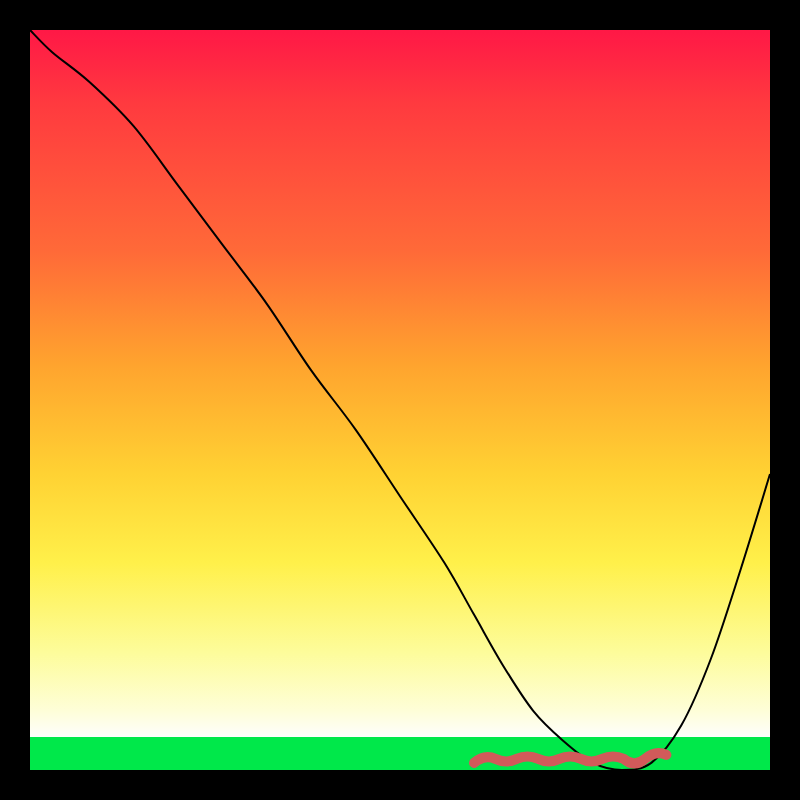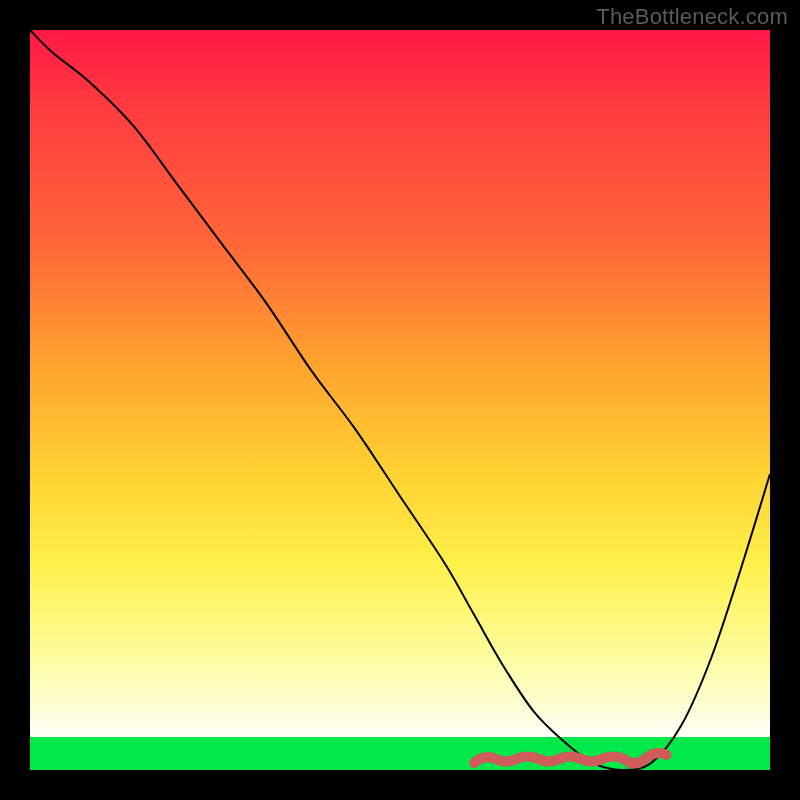--- a/index.html
+++ b/index.html
@@ -72,21 +72,20 @@
     stroke: #d15a5a;
     stroke-width: 10;
     stroke-linecap: round;
     stroke-linejoin: round;
   }
 </style>
 </head>
 <body>
 
 <div class="frame">
-  <div class="watermark">TheBottleneck.com</div>
 
   <div class="plot">
     <div class="gradient"></div>
     <svg class="curve" viewBox="0 0 740 740">
       <path id="mainCurve" class="curve-path" d="M 0,0 C 3.6999999999999997,3.7000000000000077 12.333333333333332,13.56666666666672 22.2,22.200000000000045 C 32.06666666666666,30.83333333333337 45.63333333333333,39.46666666666662 59.2,51.799999999999955 C 72.76666666666667,64.13333333333328 88.80000000000001,78.93333333333338 103.60000000000001,96.20000000000005 C 118.4,113.46666666666671 133.2,135.66666666666666 148,155.39999999999998 C 162.8,175.1333333333333 177.6,194.86666666666667 192.4,214.60000000000002 C 207.20000000000002,234.33333333333337 222,252.83333333333334 236.8,273.8 C 251.60000000000002,294.76666666666665 266.4,319.43333333333334 281.2,340.4 C 296,361.3666666666666 310.8,378.6333333333333 325.6,399.59999999999997 C 340.40000000000003,420.5666666666666 355.2,444 370,466.2 C 384.8,488.4 402.0666666666667,513.0666666666666 414.40000000000003,532.8 C 426.73333333333335,552.5333333333333 434.1333333333333,567.3333333333334 444,584.6 C 453.8666666666667,601.8666666666667 463.73333333333335,620.3666666666667 473.6,636.4 C 483.4666666666667,652.4333333333333 493.33333333333337,668.4666666666666 503.20000000000005,680.8 C 513.0666666666667,693.1333333333333 522.9333333333333,701.7666666666667 532.8,710.4 C 542.6666666666666,719.0333333333333 552.5333333333333,727.6666666666667 562.4,732.6 C 572.2666666666667,737.5333333333333 582.1333333333333,740 592,740 C 601.8666666666667,740 611.7333333333333,740 621.6,732.6 C 631.4666666666667,725.2 641.3333333333334,712.8666666666667 651.2,695.6 C 661.0666666666667,678.3333333333334 670.9333333333334,654.9 680.8000000000001,629 C 690.6666666666667,603.1 700.5333333333333,571.0333333333334 710.4,540.2 C 720.2666666666667,509.36666666666673 735.0666666666666,460.03333333333336 740,444"></path>
       <path id="squiggle" class="squiggle" d="M 444,732.9 Q 454.6888888888889,723.9 465.3777777777778,728.9 Q 476.06666666666666,733.9 486.75555555555553,728.9 Q 497.44444444444446,723.9 508.1333333333333,728.9 Q 518.8222222222222,733.9 529.5111111111111,728.9 Q 540.2,723.9 550.8888888888889,728.9 Q 561.5777777777778,733.9 572.2666666666667,728.9 Q 582.9555555555555,723.9 593.6444444444444,728.9 Q 604.3333333333333,737.9 615.0222222222221,728.9 Q 625.7111111111111,719.9 636.4,724.9"></path>
     </svg>
   </div>
 </div>
 

